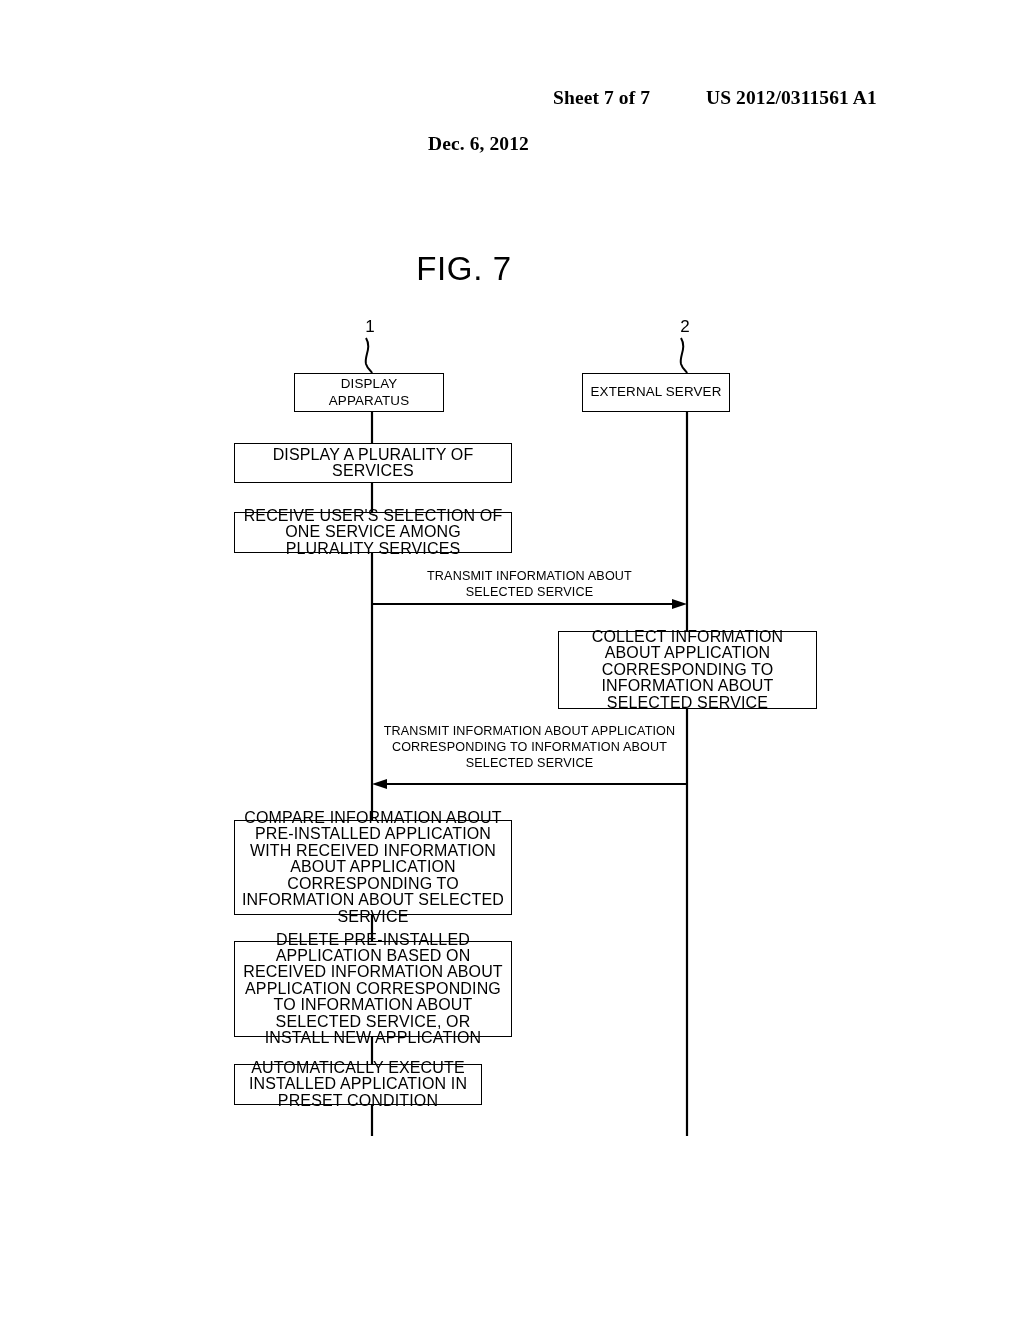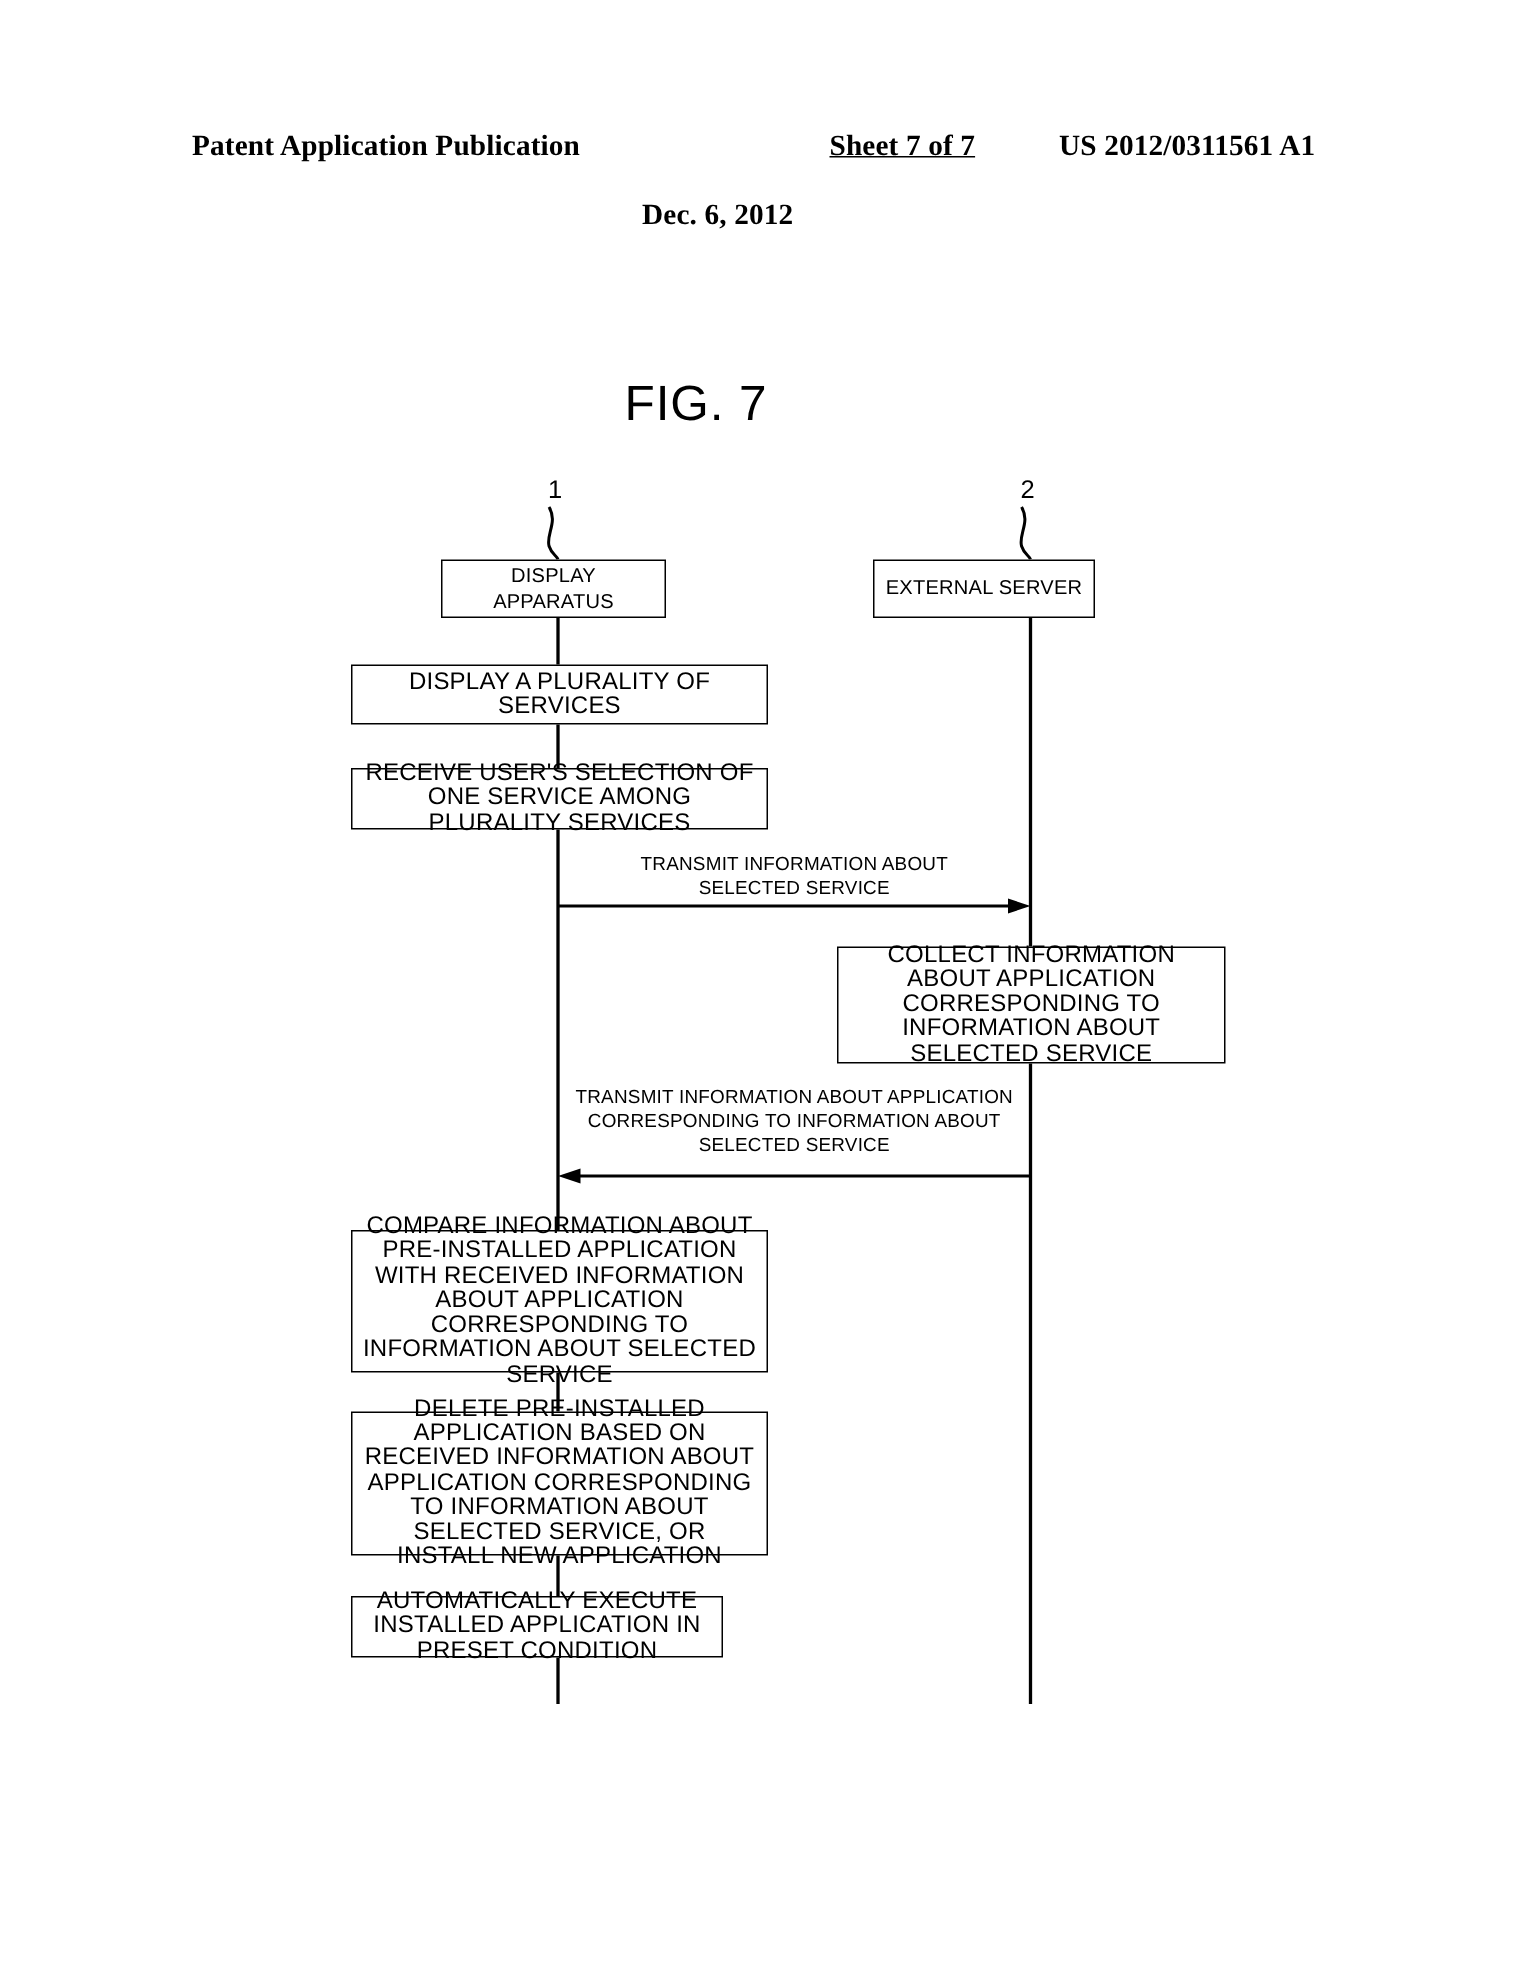--- a/index.html
+++ b/index.html
@@ -30,21 +30,21 @@
     letter-spacing: 0.1px;
     white-space: nowrap;
   }
   .page-header > span {
     position: absolute;
     top: 0;
     line-height: 28px;
   }
   .hdr-pub    { left: 128px; }
   .hdr-date   { left: 428px; margin-top: 46px; }
-  .hdr-sheet  { left: 553px; text-decoration: underline; }
+  .hdr-sheet  { left: 553px; }
   .hdr-number { left: 706px; }
 
   
   .fig-title {
     position: absolute;
     left: 0;
     top: 250px;
     width: 928px;
     text-align: center;
     font-size: 33px;
@@ -99,21 +99,20 @@
     line-height: 16px;
     letter-spacing: 0.15px;
     z-index: 3;
     background: transparent;
   }
 </style>
 </head>
 <body>
 
 <div class="page-header">
-  <span class="hdr-pub">Patent Application Publication</span>
   <span class="hdr-date">Dec. 6, 2012</span>
   <span class="hdr-sheet">Sheet 7 of 7</span>
   <span class="hdr-number">US 2012/0311561 A1</span>
 </div>
 
 <div class="fig-title">FIG. 7</div>
 
 <svg id="figure-canvas" viewBox="0 0 1024 1320" xmlns="http://www.w3.org/2000/svg">
 
   <line x1="372" y1="412" x2="372" y2="1136" stroke="#000" stroke-width="2.2"></line>

